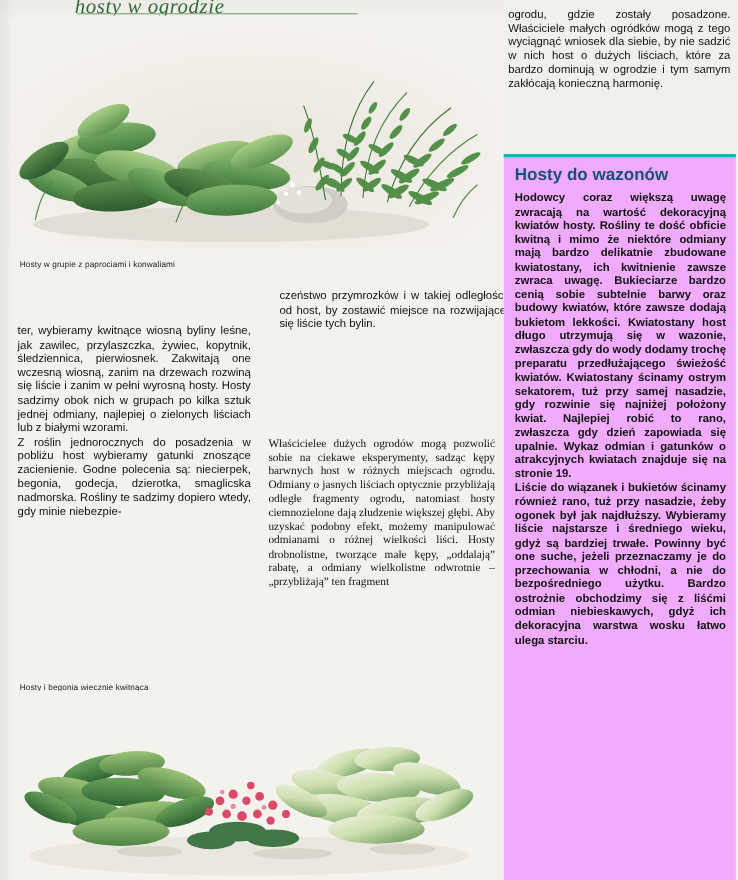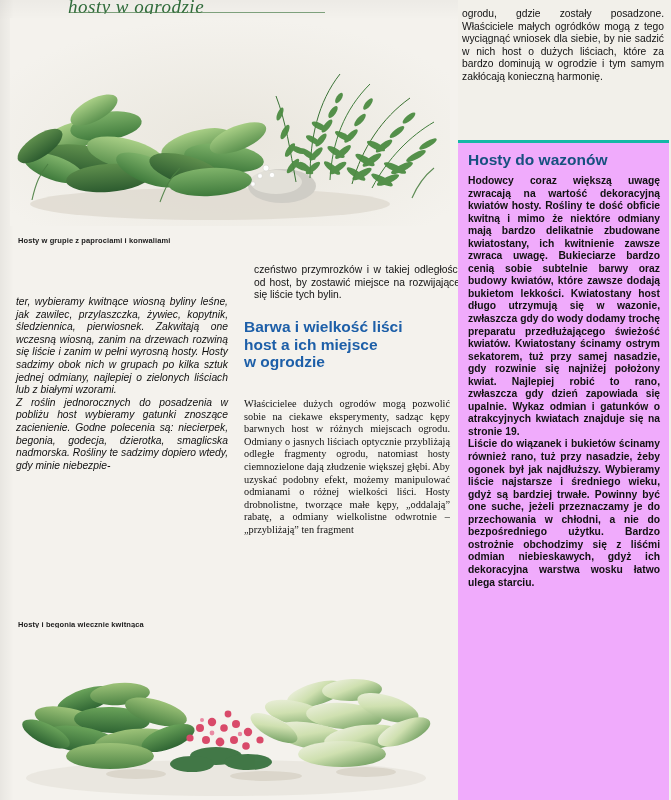--- a/index.html
+++ b/index.html
@@ -85,38 +85,38 @@
   .illus2 {
     position: absolute;
     left: 10px;
     top: 628px;
     width: 432px;
     height: 172px;
   }
   .caption {
     position: absolute;
     font-size: 7.5px;
-    font-weight: bold;
+    font-weight: normal;
     color: #1a1a1a;
     letter-spacing: 0.1px;
   }
   .caption1 { left: 12px; top: 236px; }
   .caption2 { left: 12px; top: 620px; }
 
   
   .lc-textblock {
     position: absolute;
     font-family: "Liberation Sans", sans-serif;
     font-size: 10.3px;
     line-height: 12.6px;
     color: #111;
     text-align: justify;
     white-space: pre-line;
   }
-  .lc-a { left: 10px; top: 296px; width: 212px; font-style: italic; }
+  .lc-a { left: 10px; top: 296px; width: 212px; }
   .lc-b { left: 248px; top: 236px; width: 206px; margin-top: 28px; }
   .lc-c { left: 238px; top: 398px; width: 206px; font-family: Liberation Serif, serif; }
 
   .section-head {
     position: absolute;
     left: 238px;
     top: 318px;
     width: 208px;
     color: #1d5fa8;
     font-family: "Liberation Sans", sans-serif;
@@ -306,23 +306,20 @@
         </g>
       </svg>
     </div>
 
     <div class="caption caption1">Hosty w grupie z paprociami i konwaliami</div>
 
     <div class="lc-textblock lc-a">ter, wybieramy kwitnące wiosną byliny leśne, jak zawilec, przylaszczka, żywiec, kopytnik, śledziennica, pierwiosnek. Zakwitają one wczesną wiosną, zanim na drzewach rozwiną się liście i zanim w pełni wyrosną hosty. Hosty sadzimy obok nich w grupach po kilka sztuk jednej odmiany, najlepiej o zielonych liściach lub z białymi wzorami.
 Z roślin jednorocznych do posadzenia w pobliżu host wybieramy gatunki znoszące zacienienie. Godne polecenia są: niecierpek, begonia, godecja, dzierotka, smaglicska nadmorska. Rośliny te sadzimy dopiero wtedy, gdy minie niebezpie-</div>
     <div class="lc-textblock lc-b">czeństwo przymrozków i w takiej odległości od host, by zostawić miejsce na rozwijające się liście tych bylin.</div>
 
-    <div class="section-head">Barwa i wielkość liści
-host a ich miejsce
-w ogrodzie</div>
 
     <div class="lc-textblock lc-c">Właścicielee dużych ogrodów mogą pozwolić sobie na ciekawe eksperymenty, sadząc kępy barwnych host w różnych miejscach ogrodu. Odmiany o jasnych liściach optycznie przybliżają odległe fragmenty ogrodu, natomiast hosty ciemnozielone dają złudzenie większej głębi. Aby uzyskać podobny efekt, możemy manipulować odmianami o różnej wielkości liści. Hosty drobnolistne, tworzące małe kępy, „oddalają” rabatę, a odmiany wielkolistne odwrotnie – „przybliżają” ten fragment</div>
 
     <div class="caption caption2">Hosty i begonia wiecznie kwitnąca</div>
 
     <div class="illus illus2">
       <svg class="art" width="432" height="172" viewBox="0 0 432 172">
         <defs>
           <linearGradient id="leafD" x1="0" y1="0" x2="0" y2="1">
             <stop offset="0%" stop-color="#9cc278"></stop>

